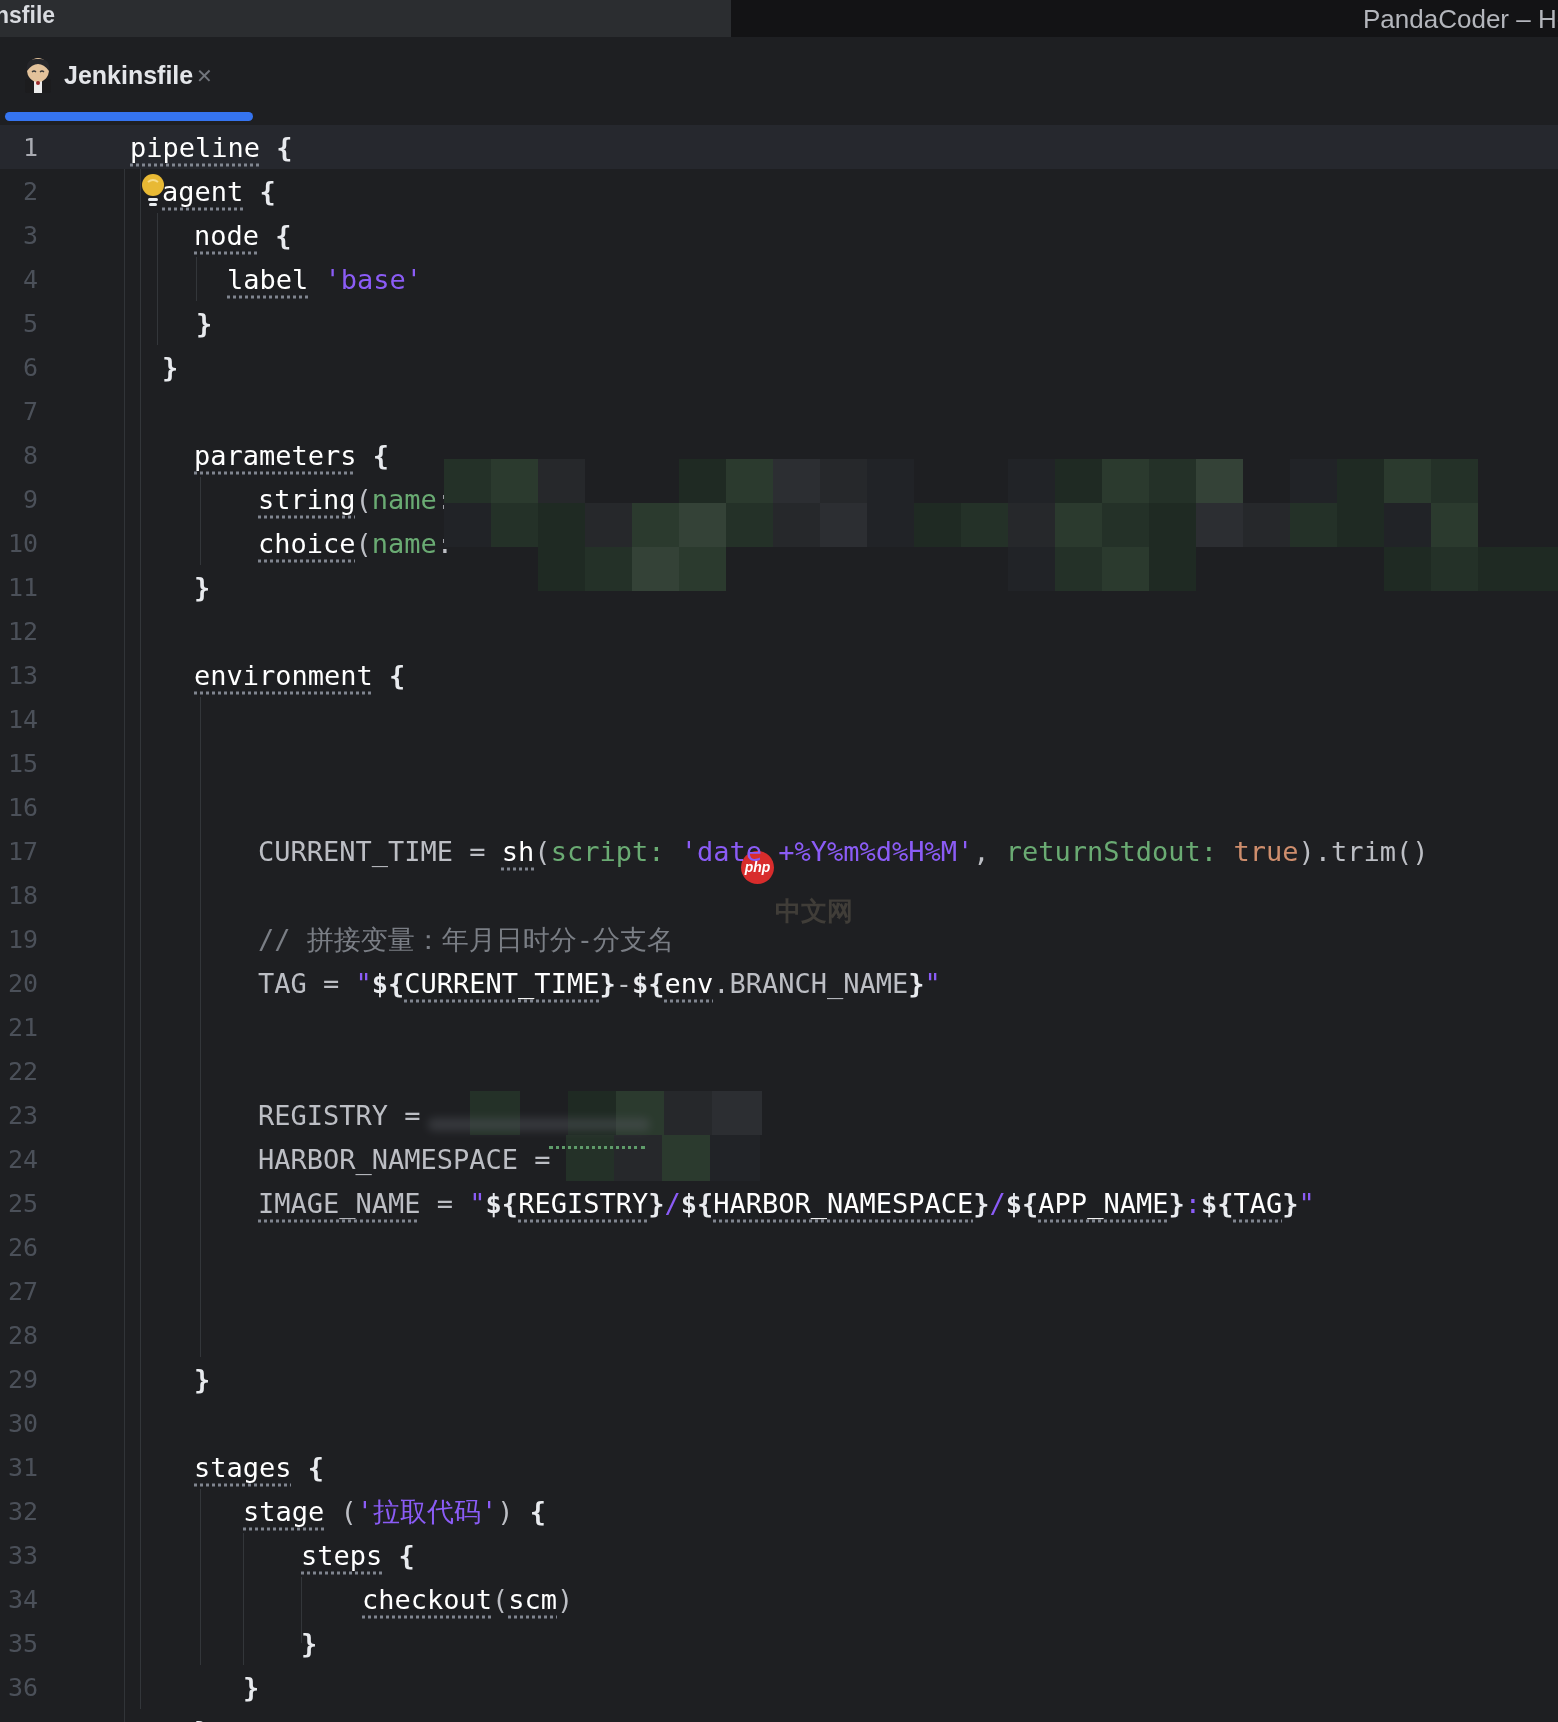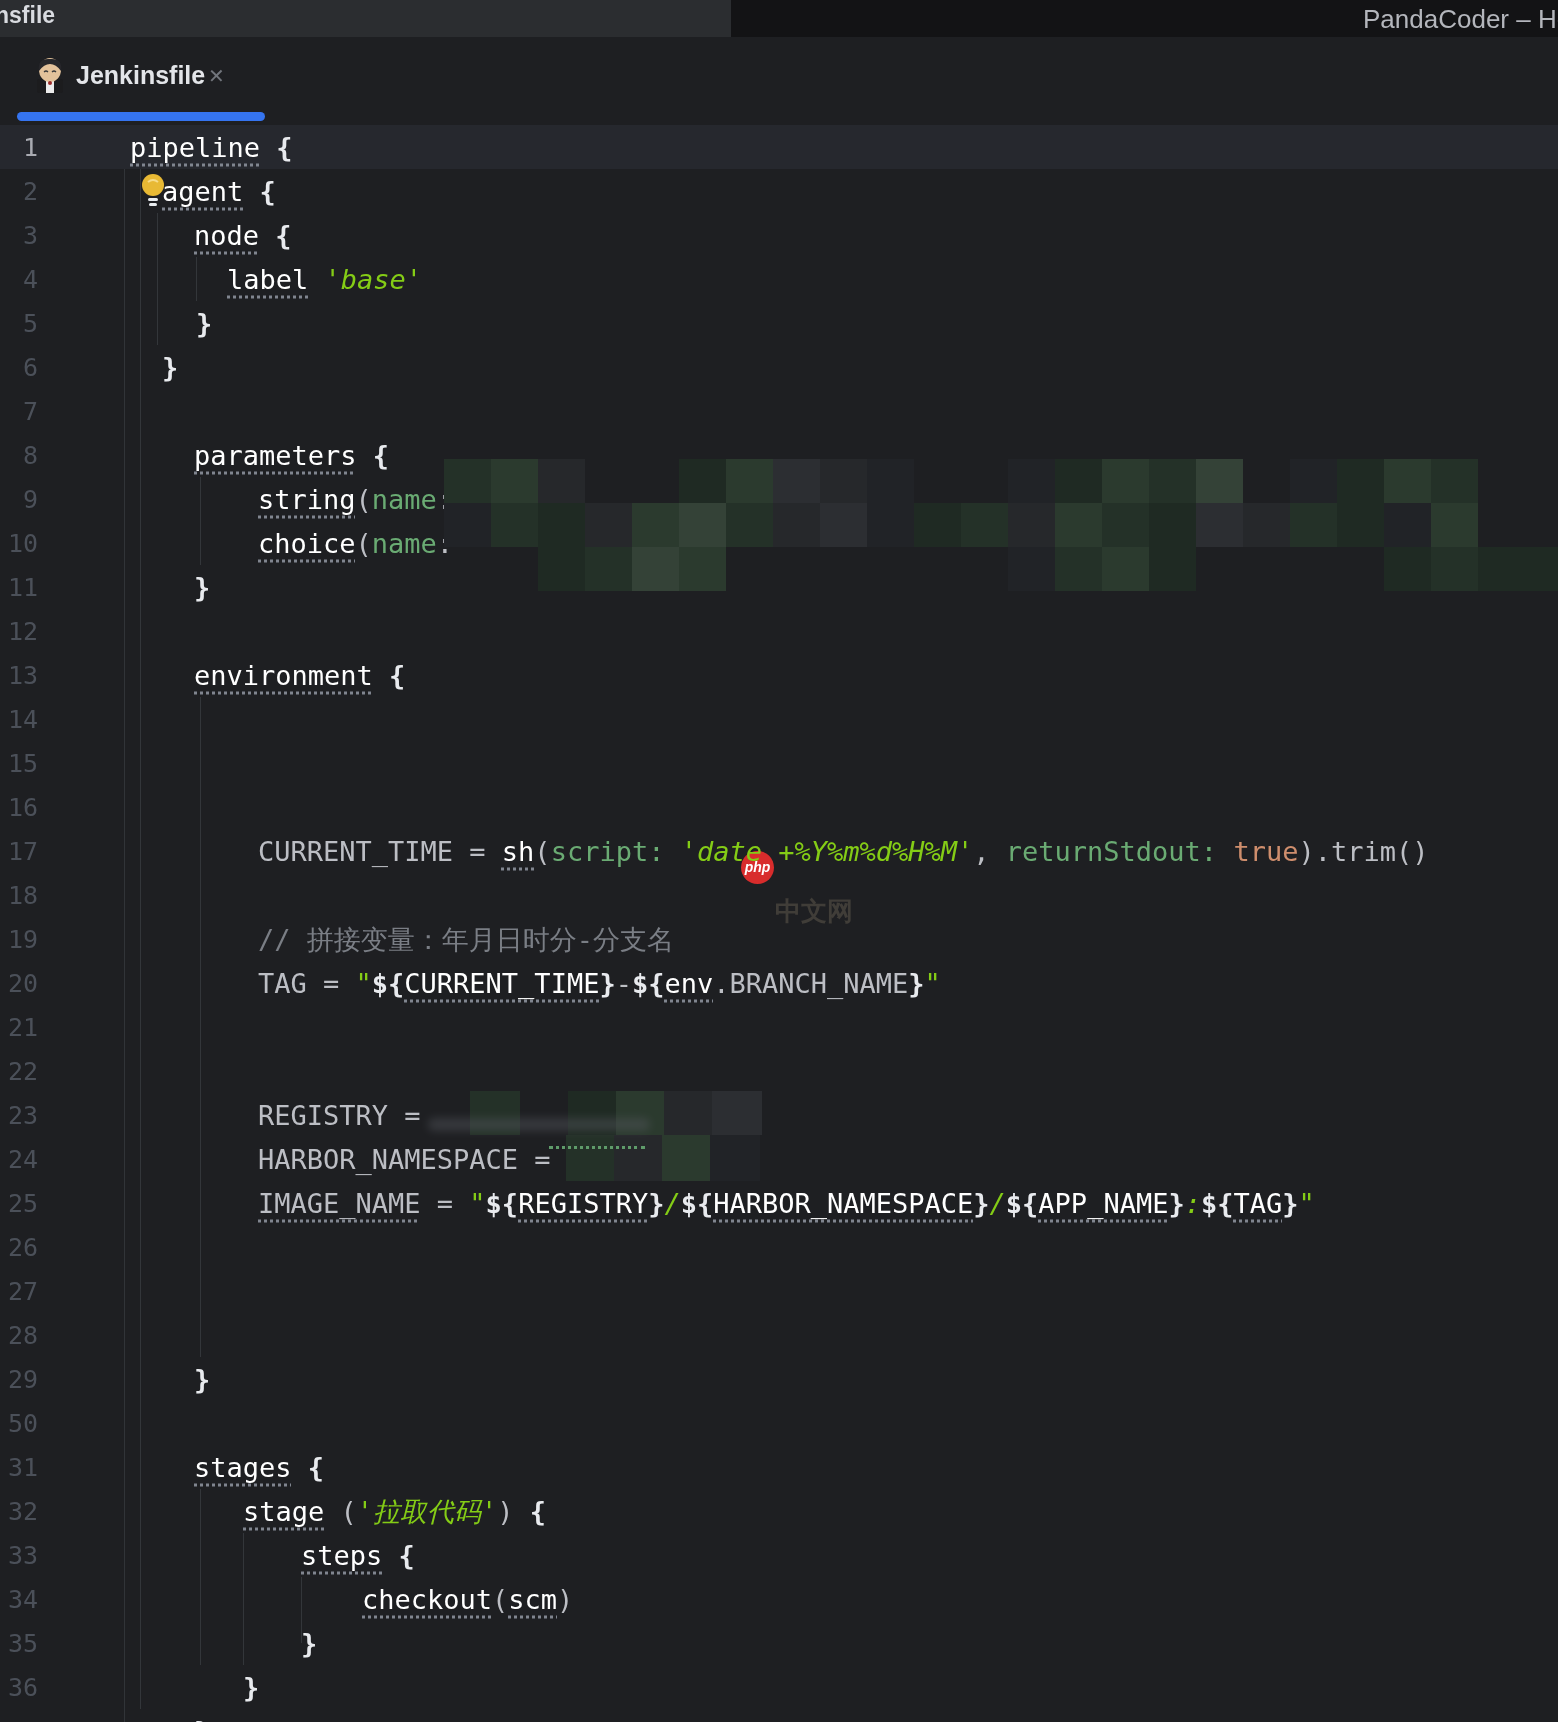--- a/index.html
+++ b/index.html
@@ -6,40 +6,40 @@
   body{position:relative;width:1558px;height:1722px;overflow:hidden;
        font-family:"Liberation Sans",sans-serif;}
 
   
   .titlebar-left{position:absolute;left:0;top:0;width:731px;height:37px;background:#2b2d30;overflow:hidden;}
   .titlebar-right{position:absolute;left:731px;top:0;width:827px;height:37px;background:#131315;overflow:hidden;}
   .title-text-left{position:absolute;left:-5px;top:2px;font-size:23px;font-weight:700;color:#d9dbe0;white-space:nowrap;}
   .title-text-right{position:absolute;left:632px;top:4px;font-size:26px;color:#b4b6bc;white-space:nowrap;}
 
   
-  .tabbar{position:absolute;left:12px;top:37px;width:1253px;height:88px;background:#1e1f22;}
+  .tabbar{position:absolute;left:0;top:37px;width:1253px;height:88px;background:#1e1f22;}
   .tab{position:absolute;left:0;top:0;width:252px;height:88px;}
   .jenkins-icon{position:absolute;left:22px;top:20px;width:32px;height:36px;}
   .tab-label{position:absolute;left:64px;top:24px;font-size:25px;font-weight:600;color:#e3e5e9;}
   .tab-close{position:absolute;left:196px;top:27px;font-size:20px;color:#71757c;cursor:pointer;}
   .tab-indicator{position:absolute;left:5px;top:75px;width:248px;height:9px;background:#3574f0;border-radius:5px;}
 
   
   .editor{position:absolute;left:0;top:0;width:1558px;height:1722px;}
   .gutter-divider{position:absolute;left:124px;top:125px;height:1597px;width:1px;background:#313438;}
   .row{position:absolute;left:0;width:1558px;height:44px;}
   .row.cur{background:#26282e;}
   .gutter-num{position:absolute;left:0;top:50%;transform:translateY(-50%);width:38px;text-align:right;
               font-family:"DejaVu Sans Mono",monospace;font-size:25px;color:#4b5059;}
   .row.cur .gutter-num{color:#a9abb2;}
   .code{position:absolute;top:50%;transform:translateY(-50%);white-space:pre;
         font-family:"DejaVu Sans Mono","DejaVu Sans",monospace;font-size:27px;line-height:1;}
   .c-id{color:#bcbec4;}
   .c-dim{color:#ffffff;}
-  .c-str{color:#84cc16;font-style:italic;}
+  .c-str{color:#8b5cf6;}
   .c-arg{color:#6aab73;}
   .c-cmt{color:#7a7e85;}
   .c-br{color:#e8eaee;font-weight:bold;}
   .c-kw{color:#cf8e6d;}
   .u-dot{text-decoration:underline dotted #80858f;text-decoration-thickness:2.5px;text-underline-offset:7px;}
   .u-wave{text-decoration:underline wavy #5f9b6a;text-decoration-thickness:1.5px;text-underline-offset:5px;}
 
   .guide{position:absolute;width:1px;background:#33363a;}
   .caret{position:absolute;left:129px;top:131px;width:2px;height:32px;background:#d0d3d9;}
   .bulb{position:absolute;left:140px;top:173px;width:28px;height:36px;}
@@ -193,21 +193,21 @@
       <div class="gutter-num">27</div>
     </div>
     <div class="row" style="top: 1313px;">
       <div class="gutter-num">28</div>
     </div>
     <div class="row" style="top: 1357px;">
       <div class="gutter-num">29</div>
       <span class="code" style="left: 194px;"><span class="c-br">}</span></span>
     </div>
     <div class="row" style="top: 1401px;">
-      <div class="gutter-num">50</div>
+      <div class="gutter-num">30</div>
     </div>
     <div class="row" style="top: 1445px;">
       <div class="gutter-num">31</div>
       <span class="code" style="left: 194px;"><span class="c-dim u-dot">stages</span><span class="c-id"> </span><span class="c-br">{</span></span>
     </div>
     <div class="row" style="top: 1489px;">
       <div class="gutter-num">32</div>
       <span class="code" style="left: 243px;"><span class="c-dim u-dot">stage</span><span class="c-id"> (</span><span class="c-str">'拉取代码'</span><span class="c-id">) </span><span class="c-br">{</span></span>
     </div>
     <div class="row" style="top: 1533px;">

